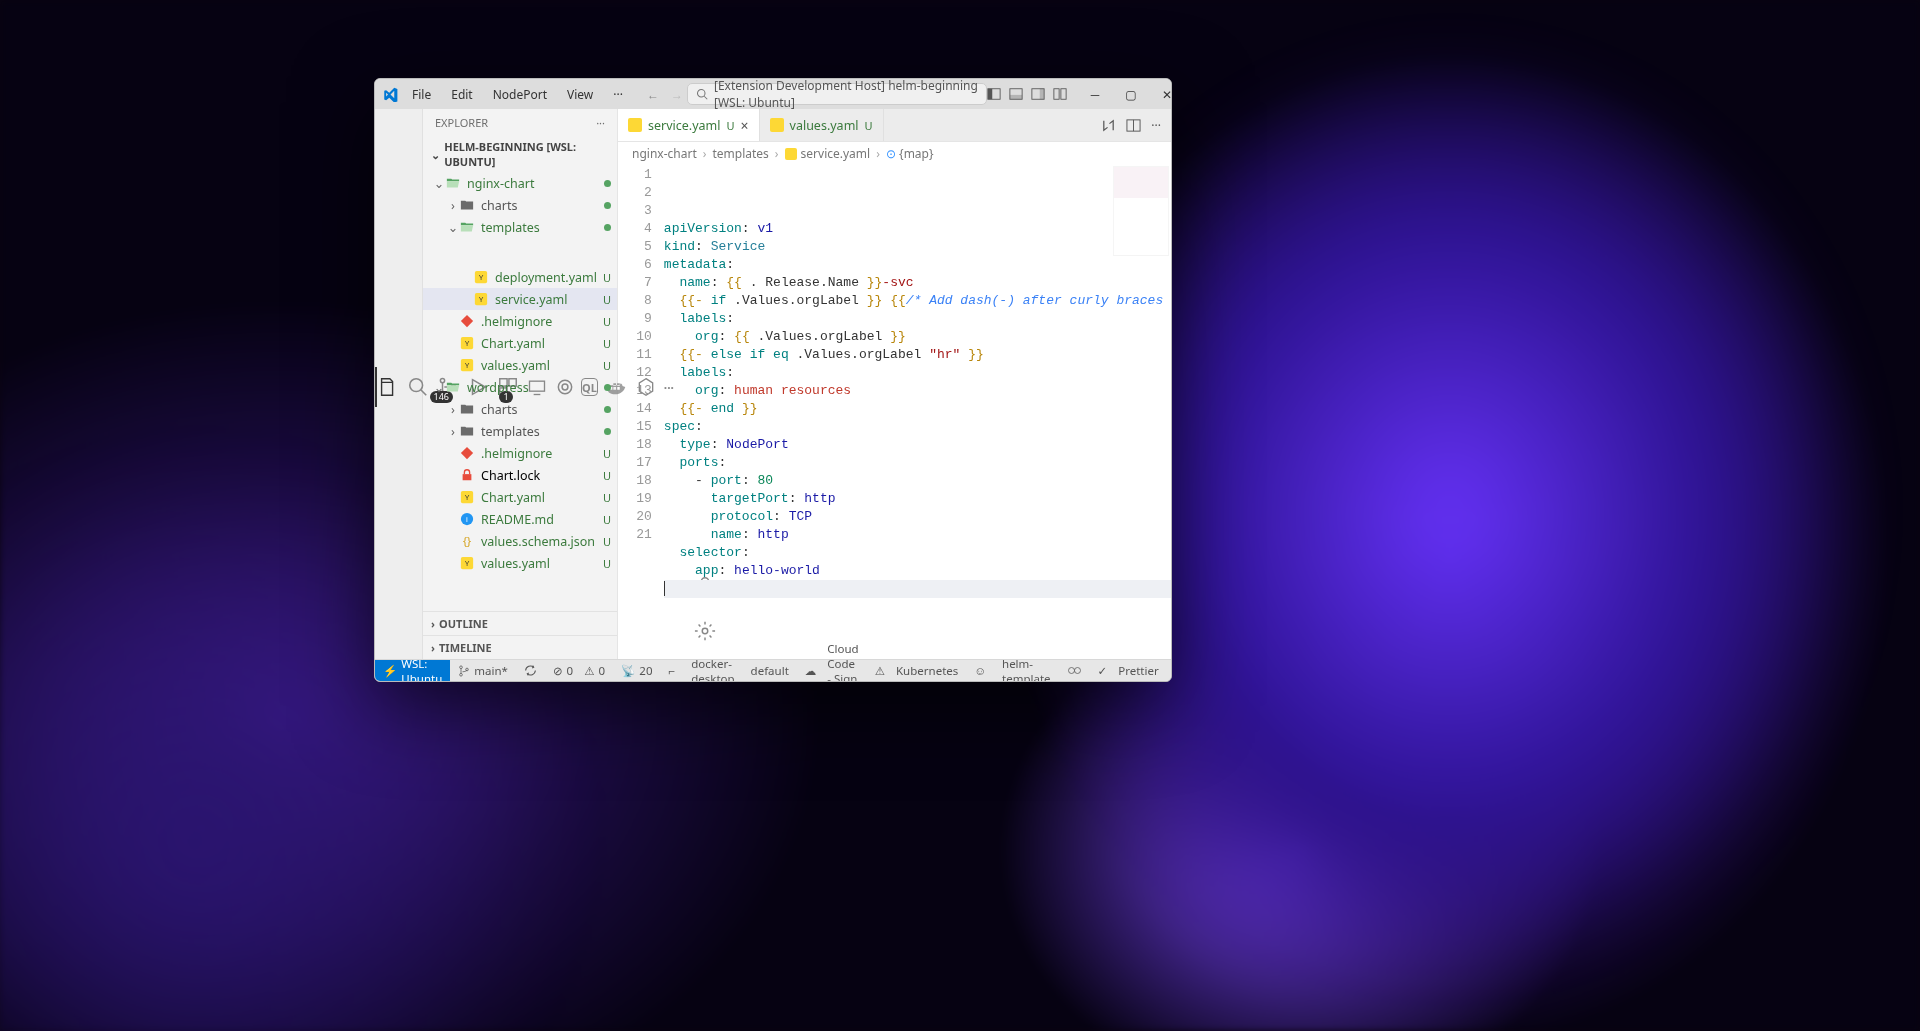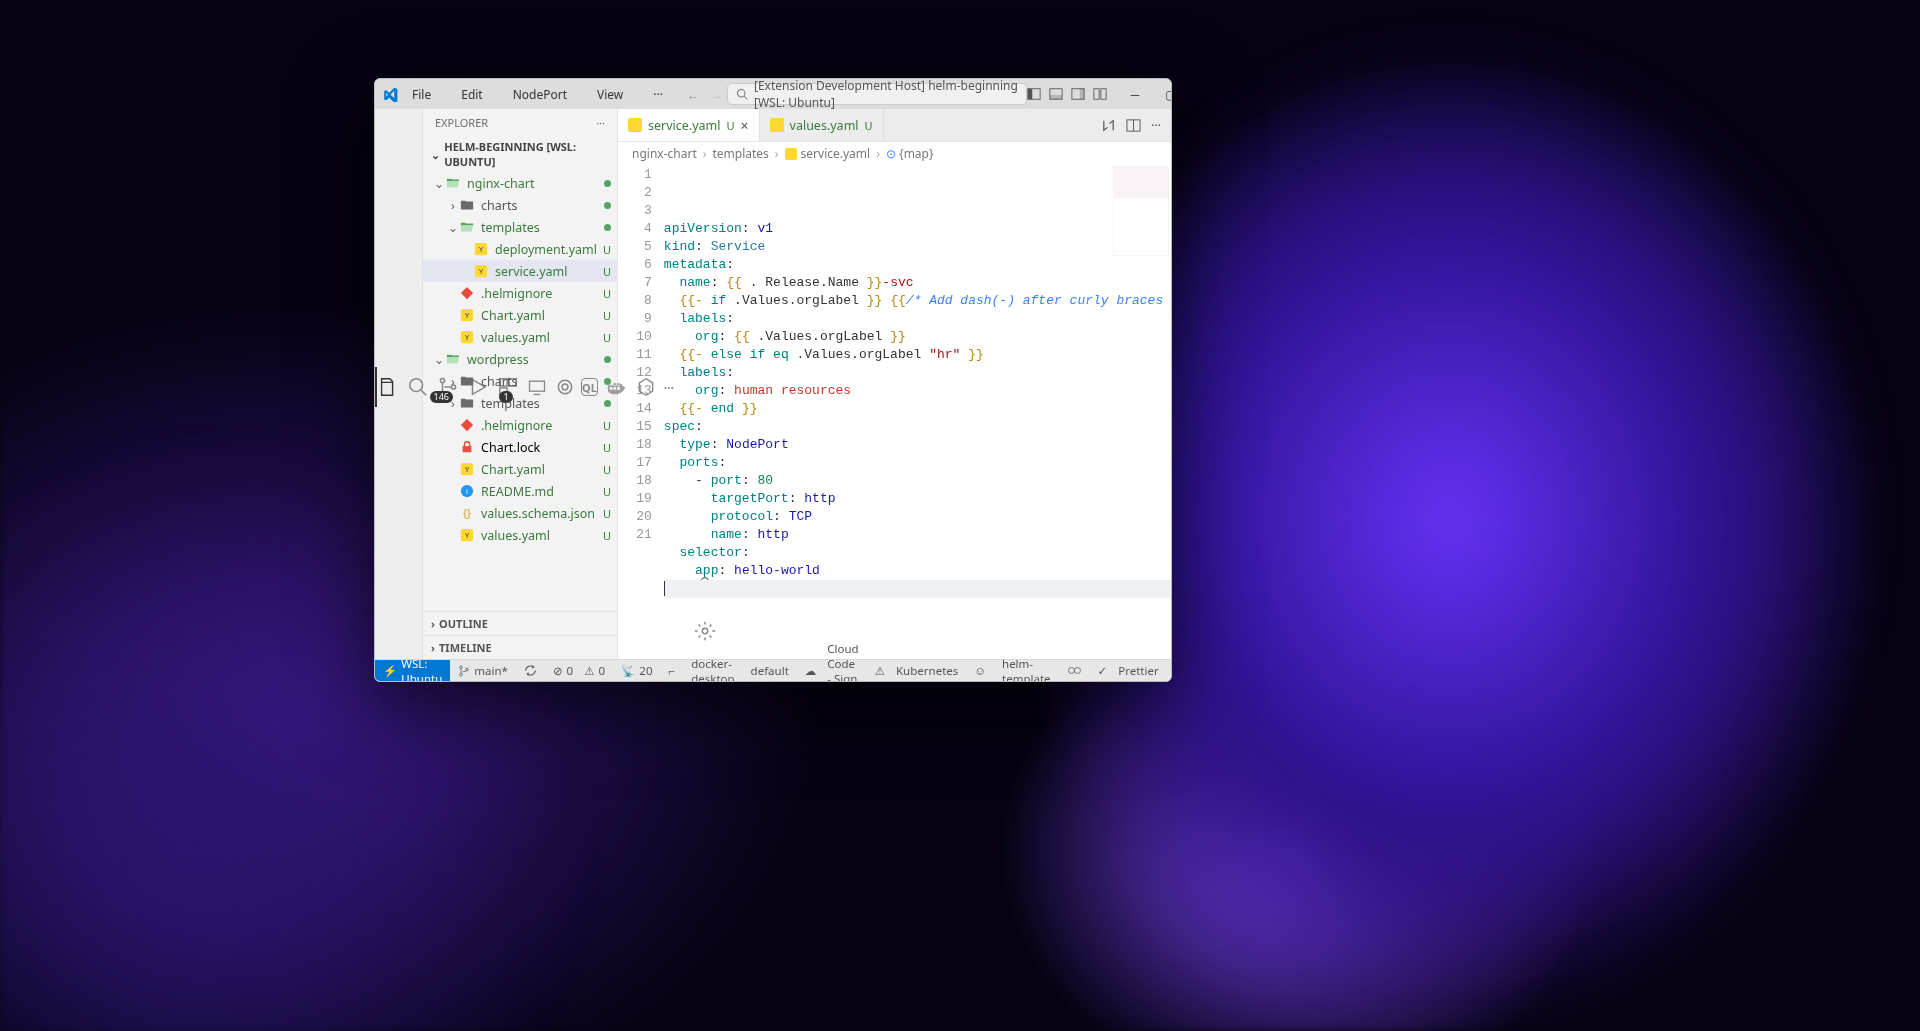--- a/index.html
+++ b/index.html
@@ -5,21 +5,21 @@
 * { margin:0; padding:0; box-sizing:border-box; }
 body { width:1920px; height:1031px; background:#0a0410; font-family:"Segoe UI",system-ui,sans-serif; font-size:12px; overflow:hidden; position:relative; }
 .wallpaper { position:absolute; inset:0; background:radial-gradient(ellipse 900px 700px at 280px 720px,#3d1a8a 0%,#1a0b40 35%,transparent 60%),radial-gradient(ellipse 800px 900px at 1450px 550px,#5a2ae0 0%,#2b0f6b 30%,transparent 55%),radial-gradient(ellipse 600px 500px at 1300px 850px,#7a45ff 0%,transparent 50%),#060212; filter:blur(3px); }
 .wallpaper::before,.wallpaper::after{content:"";position:absolute;border-radius:50%}
 .wallpaper::before{width:700px;height:700px;left:-150px;bottom:-150px;background:radial-gradient(circle,#2a1570 0%,transparent 70%);filter:blur(40px)}
 .wallpaper::after{width:900px;height:1000px;right:20px;top:10px;background:radial-gradient(ellipse,#6a35ff 0%,#3015a0 40%,transparent 65%);filter:blur(30px);opacity:.8}
 
 .vscode { position:absolute; left:374px; top:78px; width:798px; height:604px; background:#f3f3f3; border:1px solid #bbb; border-radius:6px; box-shadow:0 24px 80px rgba(0,0,0,.65); display:flex; flex-direction:column; overflow:hidden; }
 .titlebar { height:30px; background:#dddddd; display:flex; align-items:center; padding:0 8px; color:#333; }
 .titlebar .logo { width:16px;height:16px;margin-right:8px;display:inline-flex;align-items:center;justify-content:center; color:#0078d4; }
-.titlebar .menus { display:flex; gap:18px; }
+.titlebar .menus { display:flex; gap:8px; }
 .titlebar .menus span { padding:2px 6px; border-radius:4px; }
 .titlebar .nav { display:flex; gap:4px; margin-left:14px; color:#888; }
 .titlebar .nav span{padding:2px 4px}
 .titlebar .search { flex:0 0 300px; margin:0 auto; background:#f0f0f0; border:1px solid #ccc; border-radius:5px; height:22px; display:flex; align-items:center; padding:4px 8px; color:#555; gap:6px; }
 .titlebar .spacer { flex:1; }
 .titlebar .layout-icons { display:flex; gap:8px; color:#555; margin-right:10px; }
 .titlebar .win-controls { display:flex; gap:0; }
 .titlebar .win-controls span { width:36px; height:30px; display:flex; align-items:center; justify-content:center; color:#333; }
 
 .body { flex:1; display:flex; min-height:0; }
@@ -249,21 +249,21 @@
             <span class="chev">⌄</span>
             <span class="ticon">
               <svg width="14" height="14" viewBox="0 0 16 16">
                 <path fill="#55a362" d="M1 3h5l1 1h8v2H1z"></path>
                 <path fill="#b8dfb9" d="M1 6h14l-1.5 7H1z"></path>
               </svg>
             </span>
             <span class="lbl" style="color:#3b7a3d">templates</span>
             <span class="git-dot"></span>
           </div>
-          <div class="tree-item" style="padding-left: 38px;">
+          <div class="tree-item" style="padding-left: 38px; margin-top: 28px;">
             <span class="chev"></span>
             <span class="ticon">
               <svg width="14" height="14" viewBox="0 0 16 16">
                 <rect width="14" height="14" x="1" y="1" rx="2" fill="#fdd835"></rect>
                 <text x="8" y="11" font-size="8" text-anchor="middle" fill="#333" font-family="sans-serif">Y</text>
               </svg>
             </span>
             <span class="lbl" style="color:#3b7a3d">deployment.yaml</span>
             <span class="git-u">U</span>
           </div>

